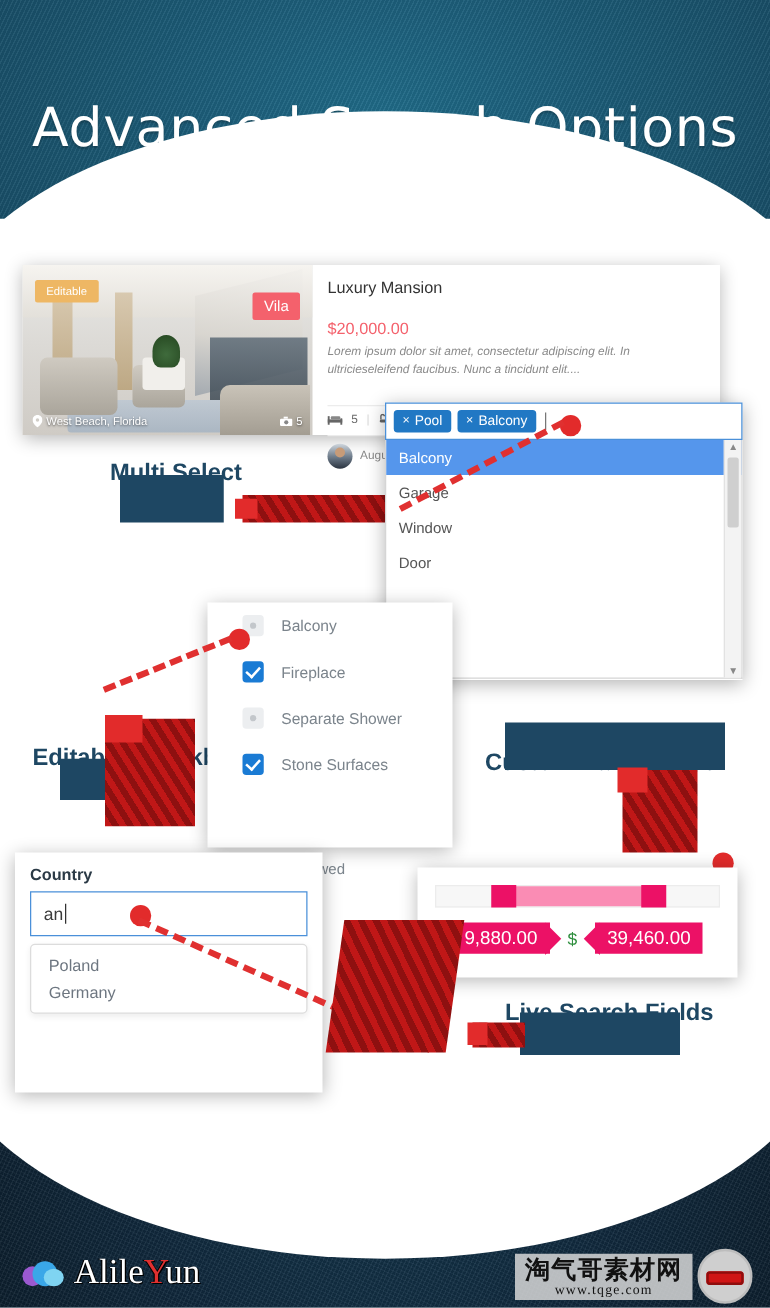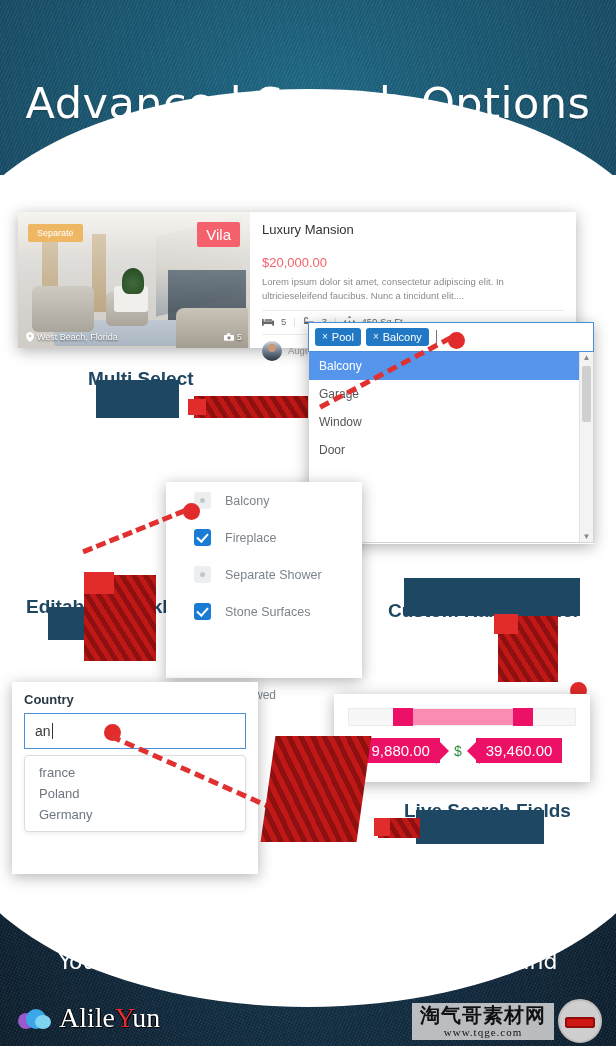--- a/index.html
+++ b/index.html
@@ -76,35 +76,35 @@
     background:#f1efeb;border-radius:3px;}
   .pc-photo .plant{position:absolute;left:104px;bottom:54px;width:22px;height:26px;
     background:radial-gradient(circle at 50% 60%,#3f6b3c,#24451f);border-radius:50% 50% 30% 30%;}
   .pc-photo .rug{position:absolute;left:36px;bottom:2px;width:140px;height:26px;
     background:linear-gradient(180deg,#b9c6d4,#9fb0c2);opacity:.75;border-radius:3px;}
   .badge-featured{
     position:absolute;left:10px;top:12px;background:#eeb764;color:#fff;
     font-size:9px;padding:4px 9px;border-radius:2px;
   }
   .badge-type{
-    position:absolute;right:10px;top:10px;background:#f4616c;color:#fff;
-    font-size:15px;padding:4px 9px;border-radius:2px;
+    position:absolute;right:10px;top:22px;background:#f4616c;color:#fff;
+    font-size:12px;padding:4px 9px;border-radius:2px;
   }
   .pc-loc{
     position:absolute;left:8px;bottom:6px;color:#fff;font-size:9px;
     text-shadow:0 1px 2px rgba(0,0,0,.6);display:flex;align-items:center;gap:3px;
   }
   .pc-photos{
     position:absolute;right:8px;bottom:6px;color:#fff;font-size:9px;
     text-shadow:0 1px 2px rgba(0,0,0,.6);display:flex;align-items:center;gap:3px;
   }
   .pc-body{flex:1;padding:10px 12px;box-sizing:border-box;}
   .pc-title{font-size:13px;color:#333;margin-bottom:18px;}
   .pc-price{font-size:13px;color:#f4616c;margin-bottom:5px;}
-  .pc-desc{font-size:9.5px;color:#8a8a8a;line-height:1.5;margin-bottom:6px;max-width:270px;}
+  .pc-desc{font-size:9.5px;color:#8a8a8a;line-height:1.5;margin-bottom:20px;max-width:270px;font-style:italic;}
   .pc-meta{display:flex;align-items:center;gap:7px;font-size:9.5px;color:#6b6b6b;
            border-top:1px solid #ececec;padding-top:5px;}
   .pc-meta .sep{color:#d8d8d8;}
   .pc-agent{display:flex;align-items:center;gap:6px;margin-top:7px;font-size:9.5px;color:#8a8a8a;
             border-top:1px solid #ececec;padding-top:6px;}
   .avatar{width:20px;height:20px;border-radius:50%;overflow:hidden;
     background:linear-gradient(180deg,#cfd6dd 0%,#6f7d8c 52%,#2b3440 100%);position:relative;}
   .avatar:after{content:"";position:absolute;left:6px;top:3px;width:8px;height:8px;border-radius:50%;
     background:#c79b78;}
 
@@ -182,21 +182,21 @@
 
   
   .arrow-line{position:absolute;border-top:5px dashed #e03030;transform-origin:0 0;}
   .dot{position:absolute;width:17px;height:17px;border-radius:50%;background:#e22b2b;}
   .sq{position:absolute;width:18px;height:16px;background:#e22b2b;}
   .redstripe{position:absolute;background:repeating-linear-gradient(58deg,#c01717 0 5px,#8e1010 5px 10px);}
 
   
   .caption{
     position:absolute;left:0;right:0;top:945px;text-align:center;color:#fff;
-    font-family:"DejaVu Sans", sans-serif;font-size:22px;line-height:1.5;
+    font-family:"DejaVu Sans", sans-serif;font-size:19px;line-height:1.5;
   }
 
   
   .footer-logo{position:absolute;left:18px;top:1002px;display:flex;align-items:center;gap:7px;}
   .cloud{width:34px;height:22px;position:relative;}
   .cloud .c1{position:absolute;left:0;top:6px;width:16px;height:16px;border-radius:50%;background:#9b59d0;}
   .cloud .c2{position:absolute;left:8px;top:2px;width:20px;height:20px;border-radius:50%;background:#3aa7e8;}
   .cloud .c3{position:absolute;left:17px;top:8px;width:16px;height:14px;border-radius:50%;background:#7fd4f2;}
   .brandtxt{font-family:"Liberation Serif", serif;font-size:28px;font-weight:normal;color:#fff;
     text-shadow:1px 1px 0 #000,-1px 0 0 #000;}
@@ -230,21 +230,21 @@
     <div class="stair"></div>
     <div class="shelf"></div>
     <div class="curt1"></div>
     <div class="curt2"></div>
     <div class="rug"></div>
     <div class="chair1"></div>
     <div class="chair2"></div>
     <div class="table"></div>
     <div class="plant"></div>
     <div class="sofa"></div>
-    <div class="badge-featured">Separate</div>
+    <div class="badge-featured">Editable</div>
     <div class="badge-type">Vila</div>
     <div class="pc-loc">
       <svg width="8" height="10" viewBox="0 0 8 10">
           <path d="M4 0C1.8 0 0 1.8 0 4c0 3 4 6 4 6s4-3 4-6c0-2.2-1.8-4-4-4zm0 5.4A1.4 1.4 0 1 1 4 2.6a1.4 1.4 0 0 1 0 2.8z" fill="#fff"></path>
         </svg>
       <span>West Beach, Florida</span>
     </div>
     <div class="pc-photos">
       <svg width="10" height="8" viewBox="0 0 12 9">
           <rect x="0" y="2" width="12" height="7" rx="1.2" fill="#fff"></rect>
@@ -365,21 +365,20 @@
   </div>
 </div>
 
 <div class="panel" id="country-panel">
   <div class="cn-label">Country</div>
   <div class="cn-input">
     <span>an</span>
       <span class="cn-caret"></span>
   </div>
   <div class="cn-list">
-    <div class="cn-opt">france</div>
     <div class="cn-opt">Poland</div>
     <div class="cn-opt">Germany</div>
   </div>
 </div>
 <div class="dot" style="left:104px;top:724px;"></div>
 <div class="arrow-line" style="left:112px;top:734px;width:255px;transform:rotate(24deg);"></div>
 
 <div class="redstripe" style="left:268px;top:736px;width:96px;height:106px;transform:skewX(-8deg);"></div>
 <div class="callout" style="left:404px;top:800px;">Live Search Fields</div>
 <div class="mask" style="left:416px;top:810px;width:128px;height:34px;"></div>

